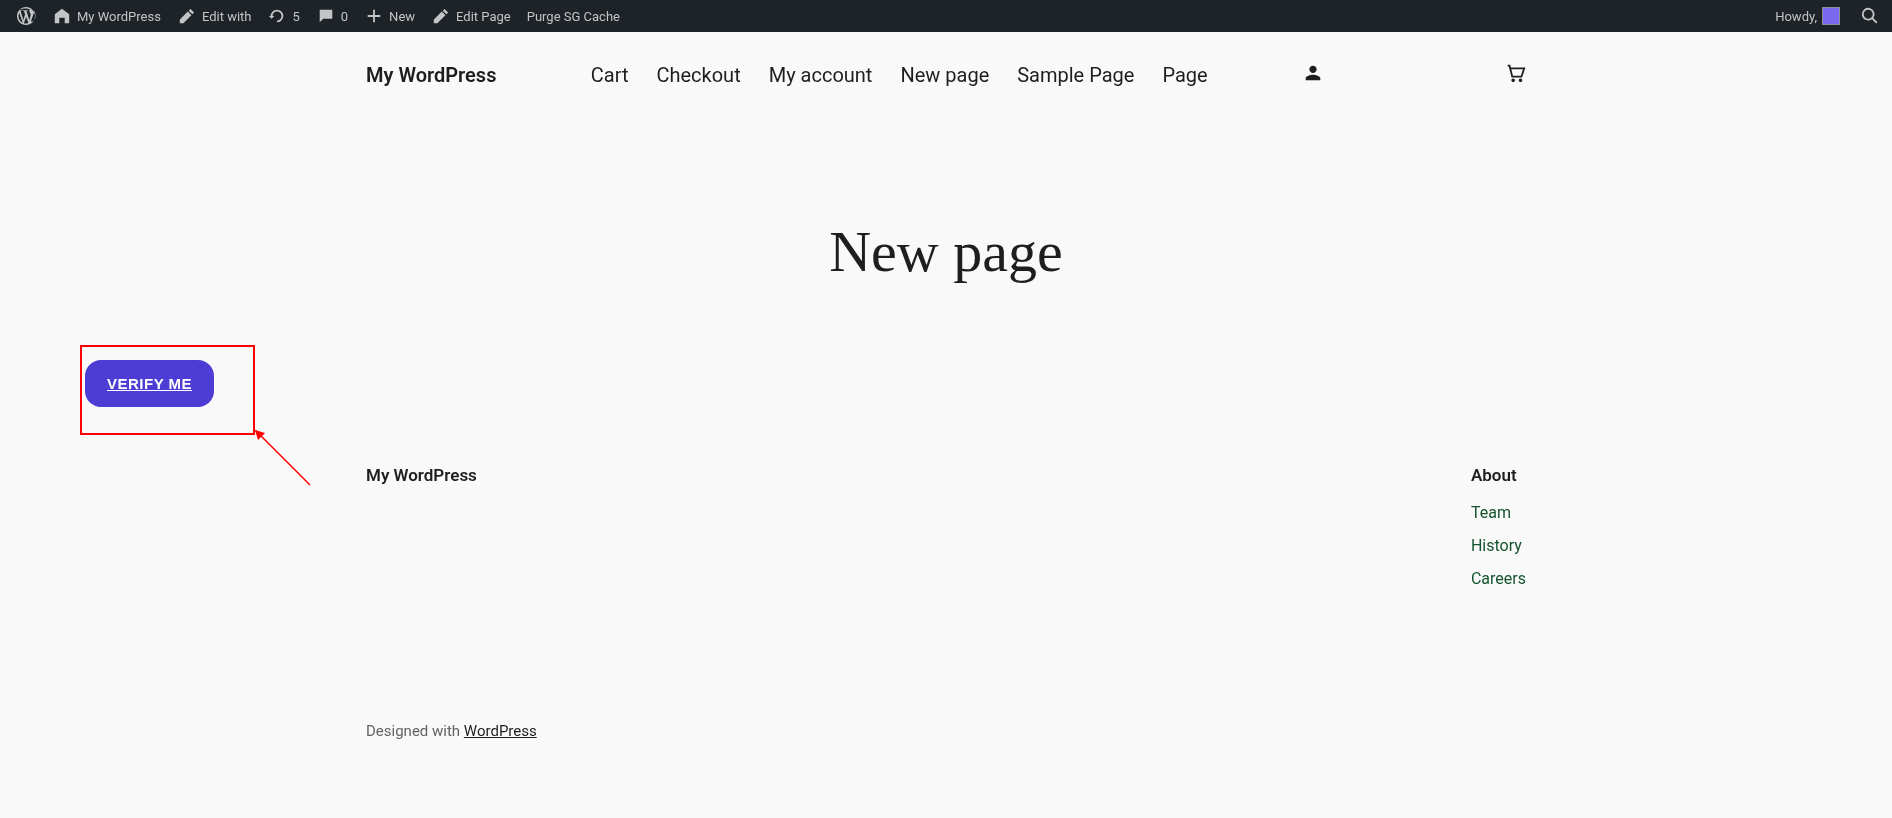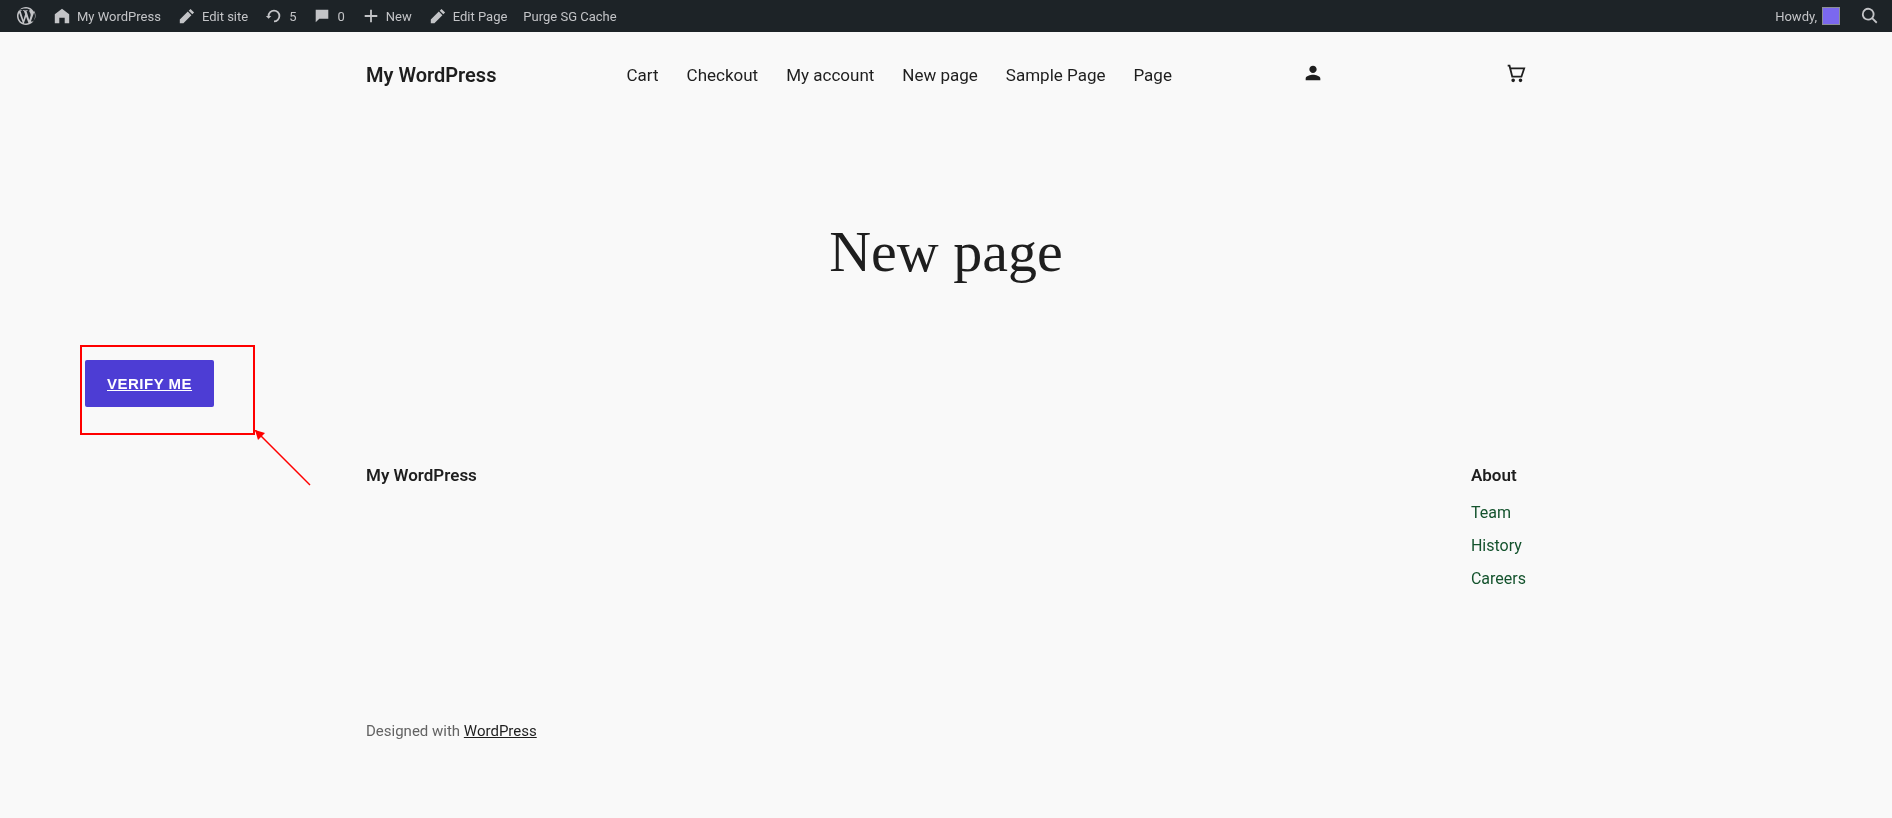--- a/index.html
+++ b/index.html
@@ -70,21 +70,21 @@
       font-weight: 600;
       font-size: 20px;
       color: #1e1e1e;
     }
     .main-nav {
       display: flex;
       gap: 28px;
     }
     .nav-link {
       color: #1e1e1e;
-      font-size: 17px;
+      font-size: 20px;
       cursor: pointer;
     }
     .header-icons {
       display: flex;
       gap: 180px;
       align-items: center;
     }
     
     
     .page-title {
@@ -102,21 +102,21 @@
       left: 85px;
       top: 360px;
     }
     .verify-button {
       background: #4d3dd4;
       color: #fff;
       border: none;
       padding: 15px 22px;
       font-size: 15px;
       font-weight: 600;
-      border-radius: 2px;
+      border-radius: 16px;
       cursor: pointer;
       text-decoration: underline;
       letter-spacing: 0.5px;
     }
     .highlight-box {
       position: absolute;
       left: 80px;
       top: 345px;
       width: 175px;
       height: 90px;
@@ -196,21 +196,21 @@
           </svg>
       </span>
       <span>My WordPress</span>
     </div>
     <div class="admin-item">
       <span class="admin-icon">
         <svg viewBox="0 0 20 20" width="18" height="18" fill="currentColor">
             <path d="M13.9 2.1l4 4-2 2-4-4 2-2zm-3 3l4 4L6 18H2v-4l8.9-8.9z"></path>
           </svg>
       </span>
-      <span>Edit site</span>
+      <span>Edit with</span>
     </div>
     <div class="admin-item">
       <span class="admin-icon">
         <svg viewBox="0 0 20 20" width="18" height="18" fill="currentColor">
             <path d="M10 3a7 7 0 00-7 7H1l3 3 3-3H5a5 5 0 115 5v2a7 7 0 100-14z"></path>
           </svg>
       </span>
       <span>5</span>
     </div>
     <div class="admin-item">

